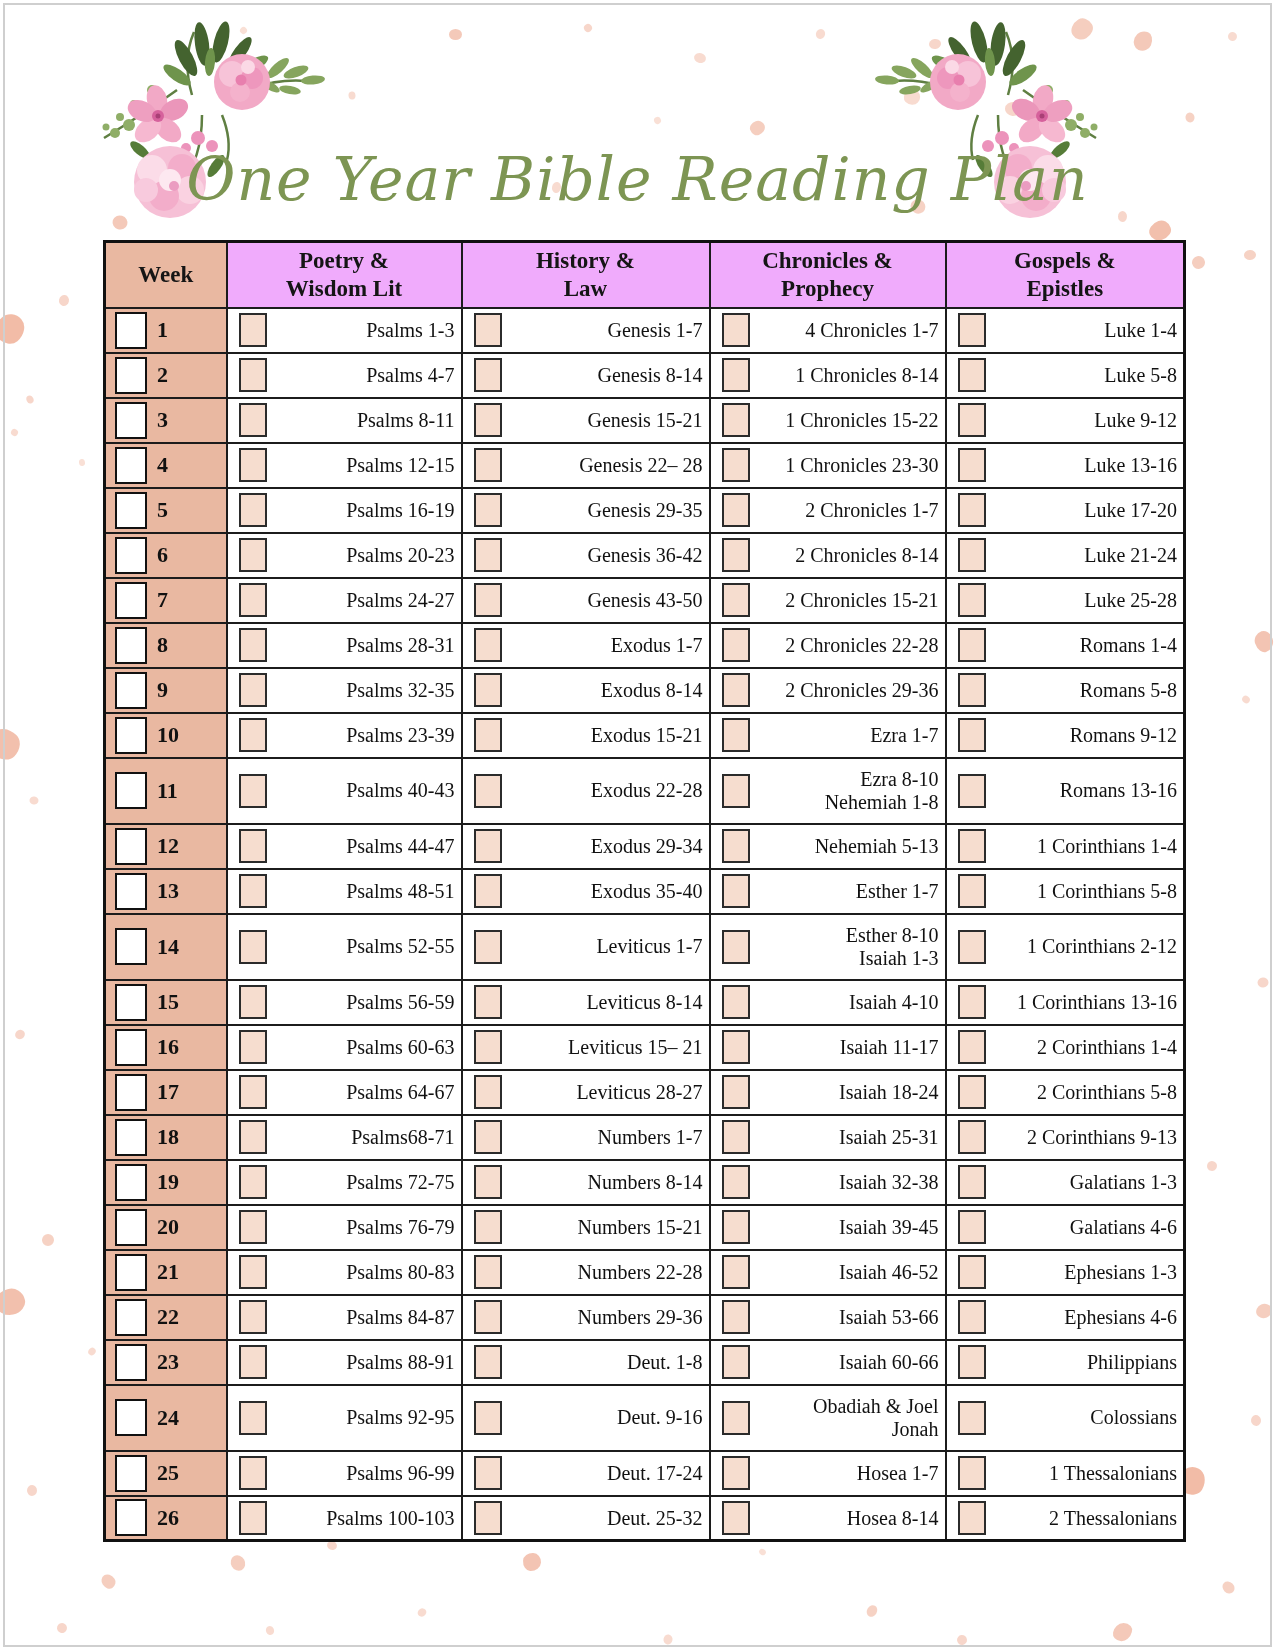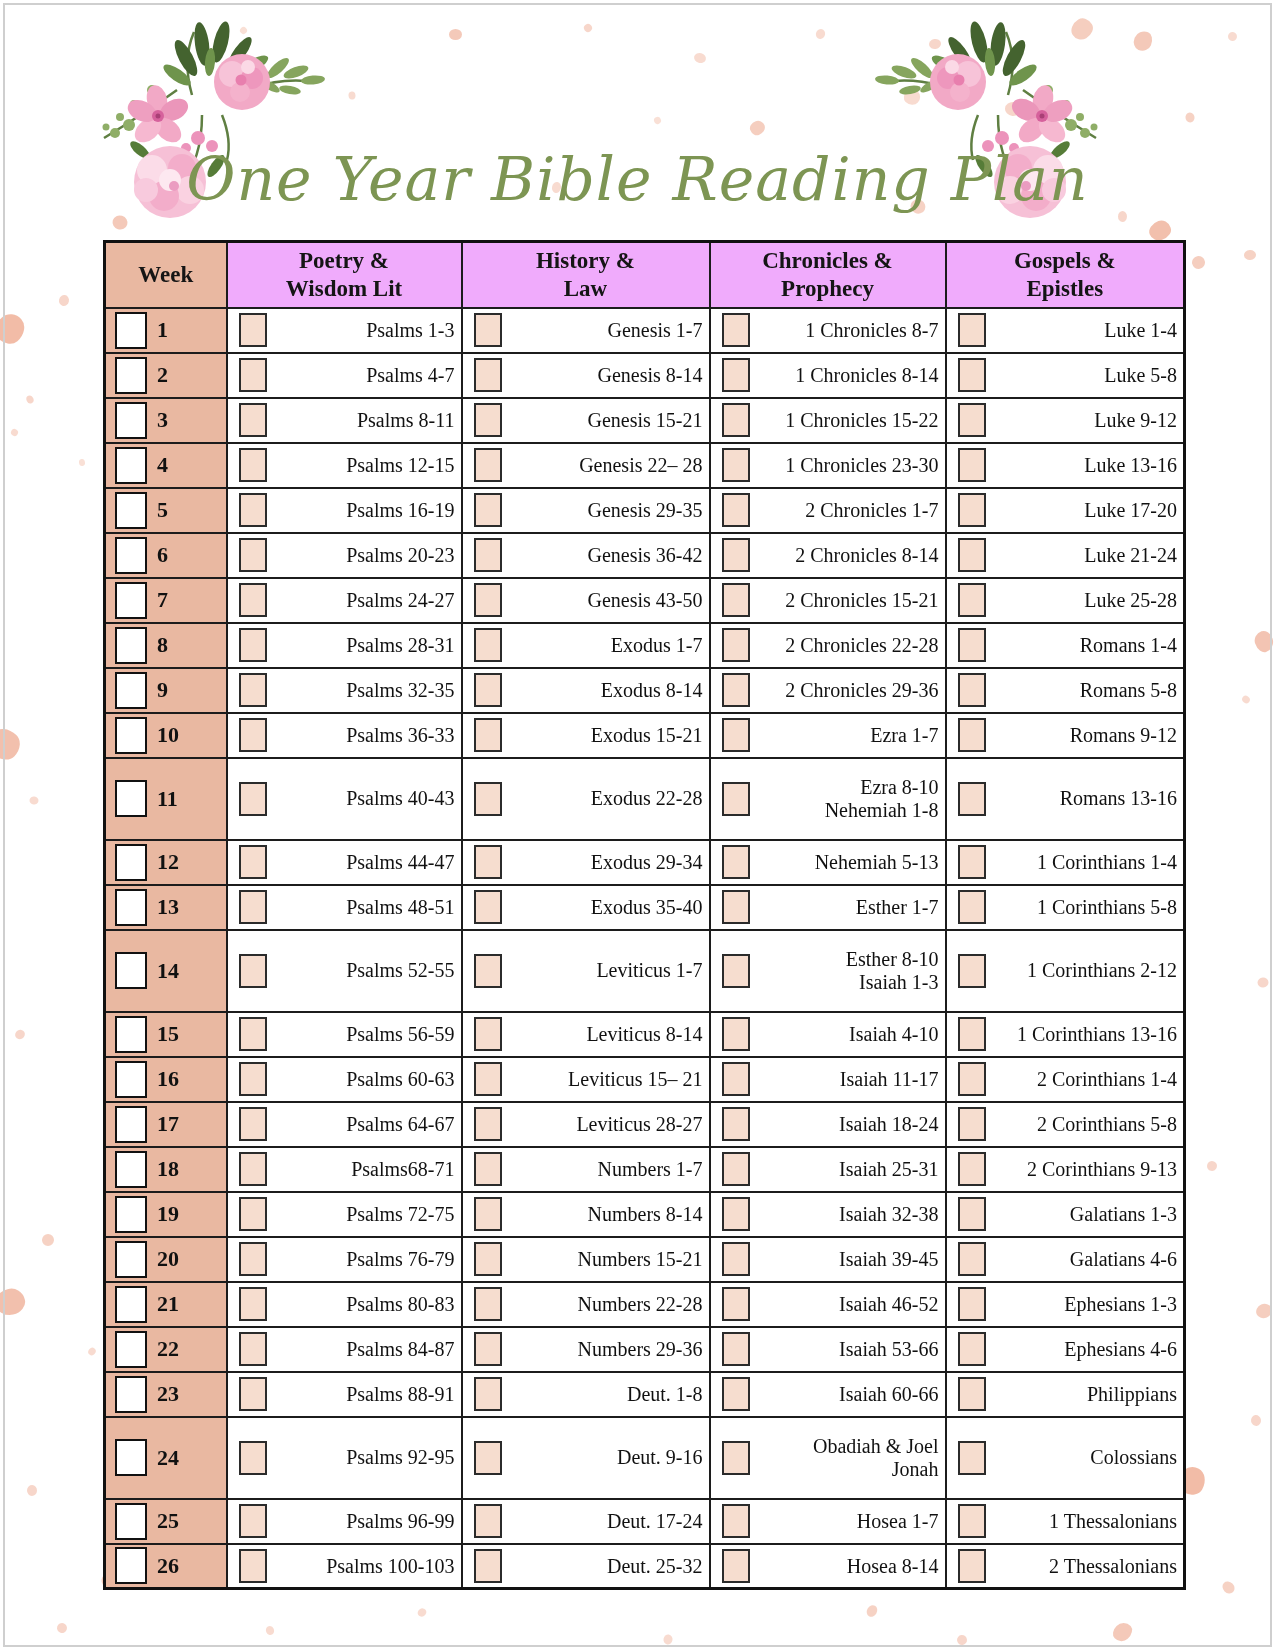--- a/index.html
+++ b/index.html
@@ -25,21 +25,21 @@
   }
   
   .plan-table{
     position:absolute;left:103px;top:240px;width:1080px;z-index:10;
     border-collapse:collapse;table-layout:fixed;background:#ffffff;
     border:3px solid #111111;
   }
   .plan-table th,.plan-table td{border:2.5px solid #1c1c1c;padding:0;overflow:hidden;}
   .plan-table thead tr{height:66px;margin-top:19px;}
   .plan-table tbody tr{height:45px;}
-  .plan-table tbody tr.tall{height:82px;}
+  .plan-table tbody tr.tall{height:66px;}
   .plan-table th{
     background:#f0abfc;color:#151515;
     font-size:23px;font-weight:bold;text-align:center;vertical-align:middle;
     white-space:pre-line;line-height:1.22;
   }
   .plan-table th.week-head{background:#e9b8a1;}
   td.week-cell{background:#e9b8a1;}
   .cellwrap{display:flex;align-items:center;height:100%;padding:0 6px 0 11px;}
   .week-wrap{padding:0 4px 0 9px;}
   .cb{
@@ -246,21 +246,21 @@
         </td>
         <td class="data-cell">
           <div class="cellwrap">
             <span class="cb"></span>
             <span class="reading">Genesis 1-7</span>
           </div>
         </td>
         <td class="data-cell">
           <div class="cellwrap">
             <span class="cb"></span>
-            <span class="reading">1 Chronicles  8-7</span>
+            <span class="reading">4 Chronicles  1-7</span>
           </div>
         </td>
         <td class="data-cell">
           <div class="cellwrap">
             <span class="cb"></span>
             <span class="reading">Luke 1-4</span>
           </div>
         </td>
       </tr>
       <tr>
@@ -522,21 +522,21 @@
       <tr>
         <td class="week-cell">
           <div class="cellwrap week-wrap">
             <span class="cb week-cb"></span>
             <span class="wnum">10</span>
           </div>
         </td>
         <td class="data-cell">
           <div class="cellwrap">
             <span class="cb"></span>
-            <span class="reading">Psalms 36-33</span>
+            <span class="reading">Psalms 23-39</span>
           </div>
         </td>
         <td class="data-cell">
           <div class="cellwrap">
             <span class="cb"></span>
             <span class="reading">Exodus 15-21</span>
           </div>
         </td>
         <td class="data-cell">
           <div class="cellwrap">

